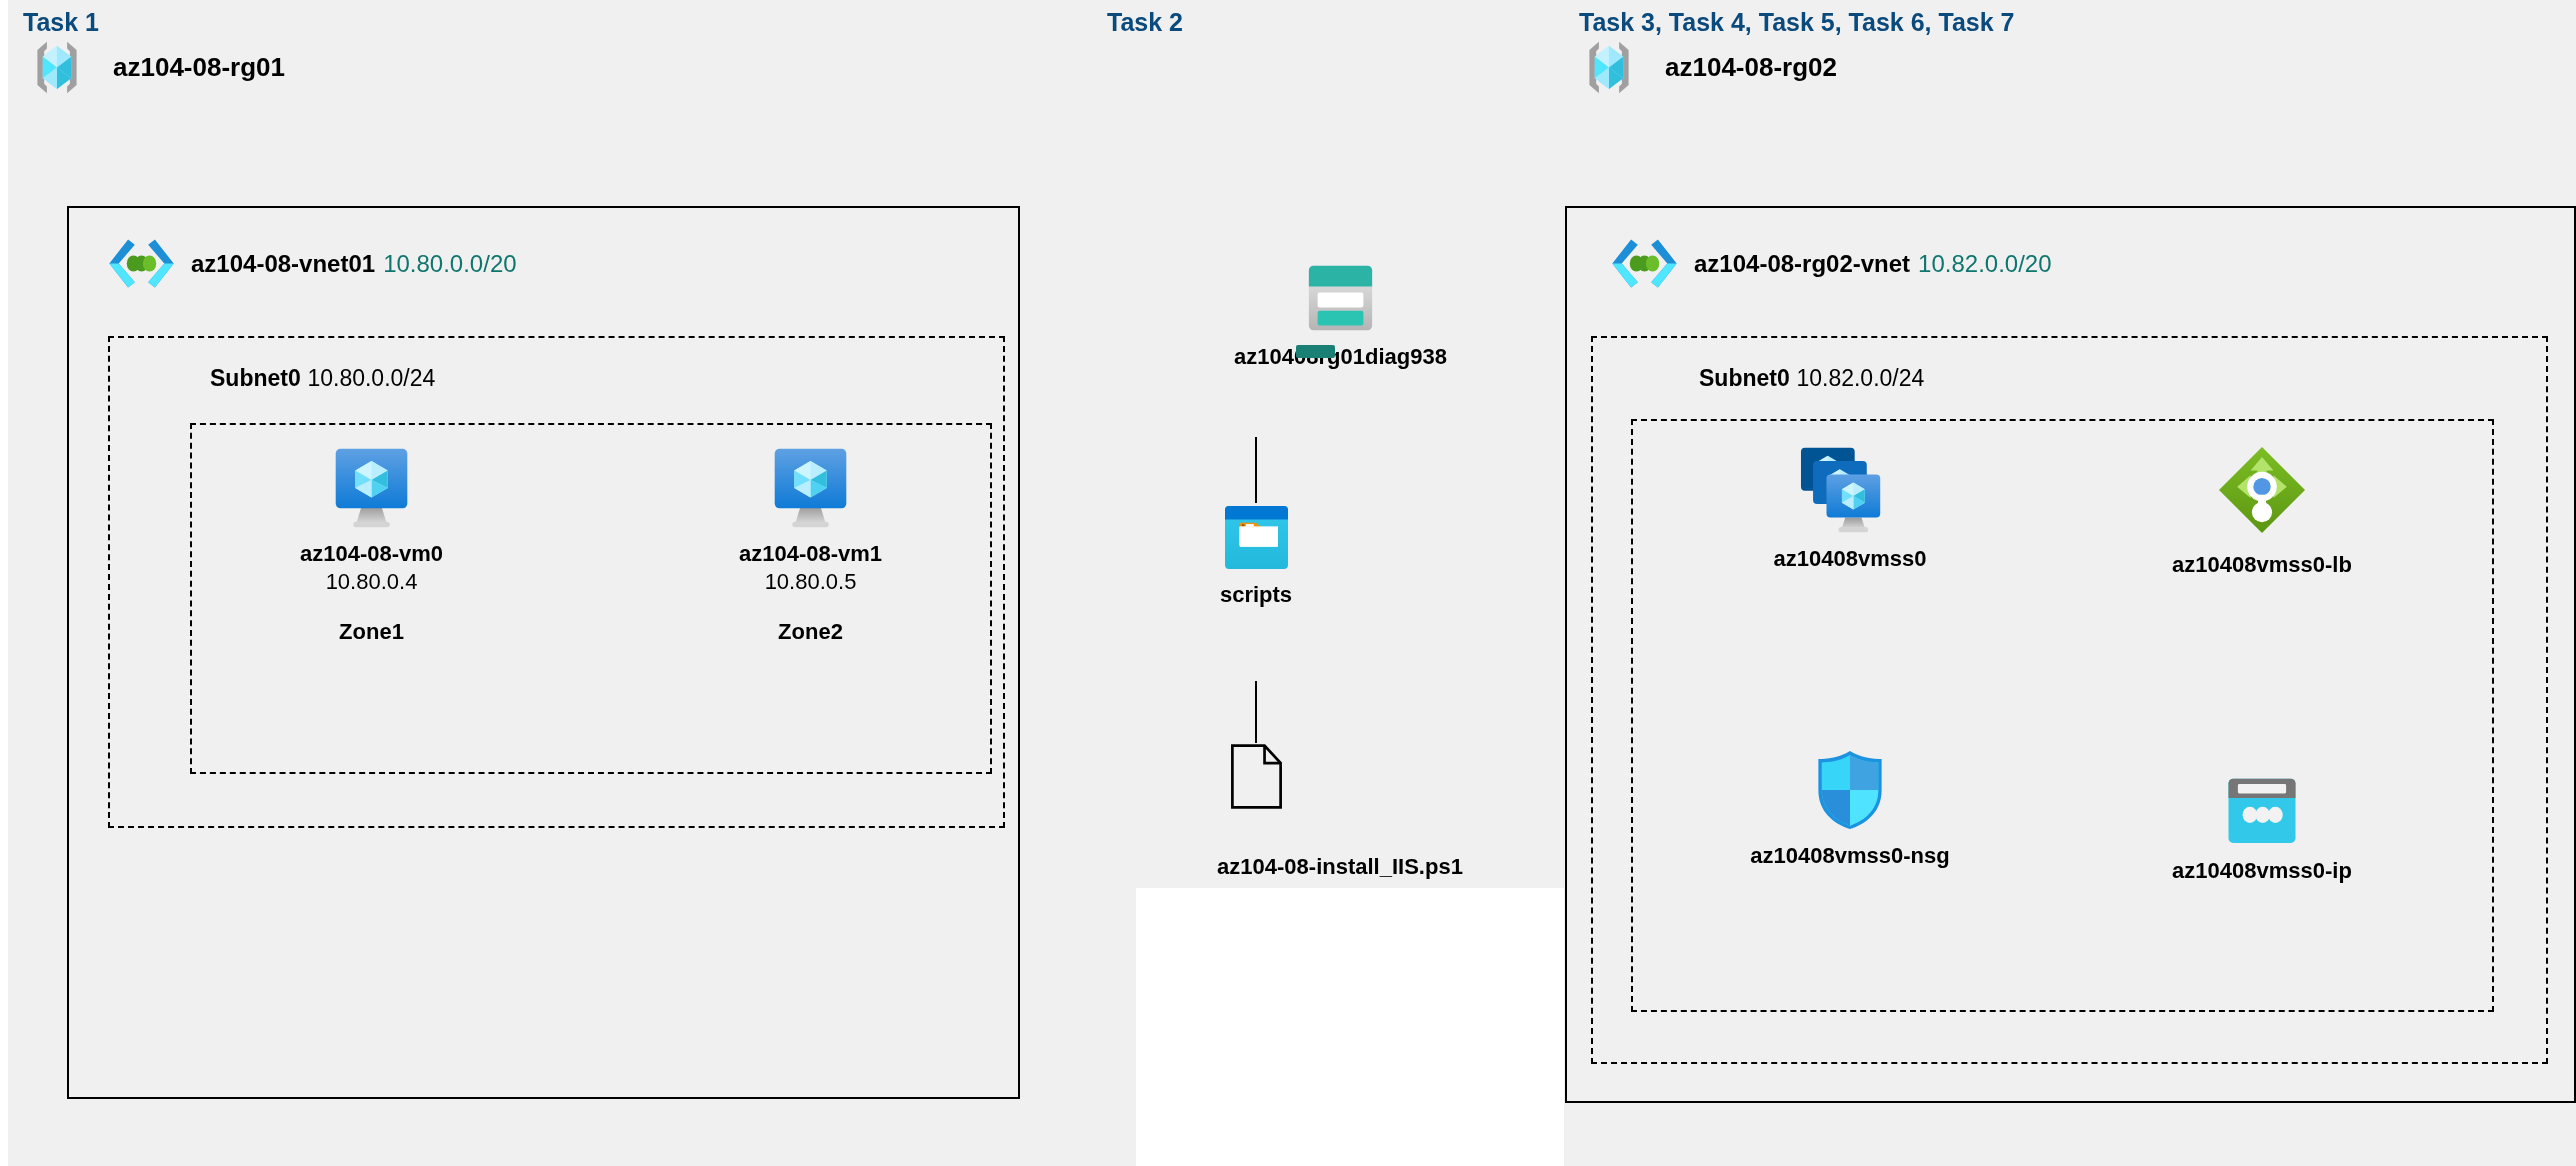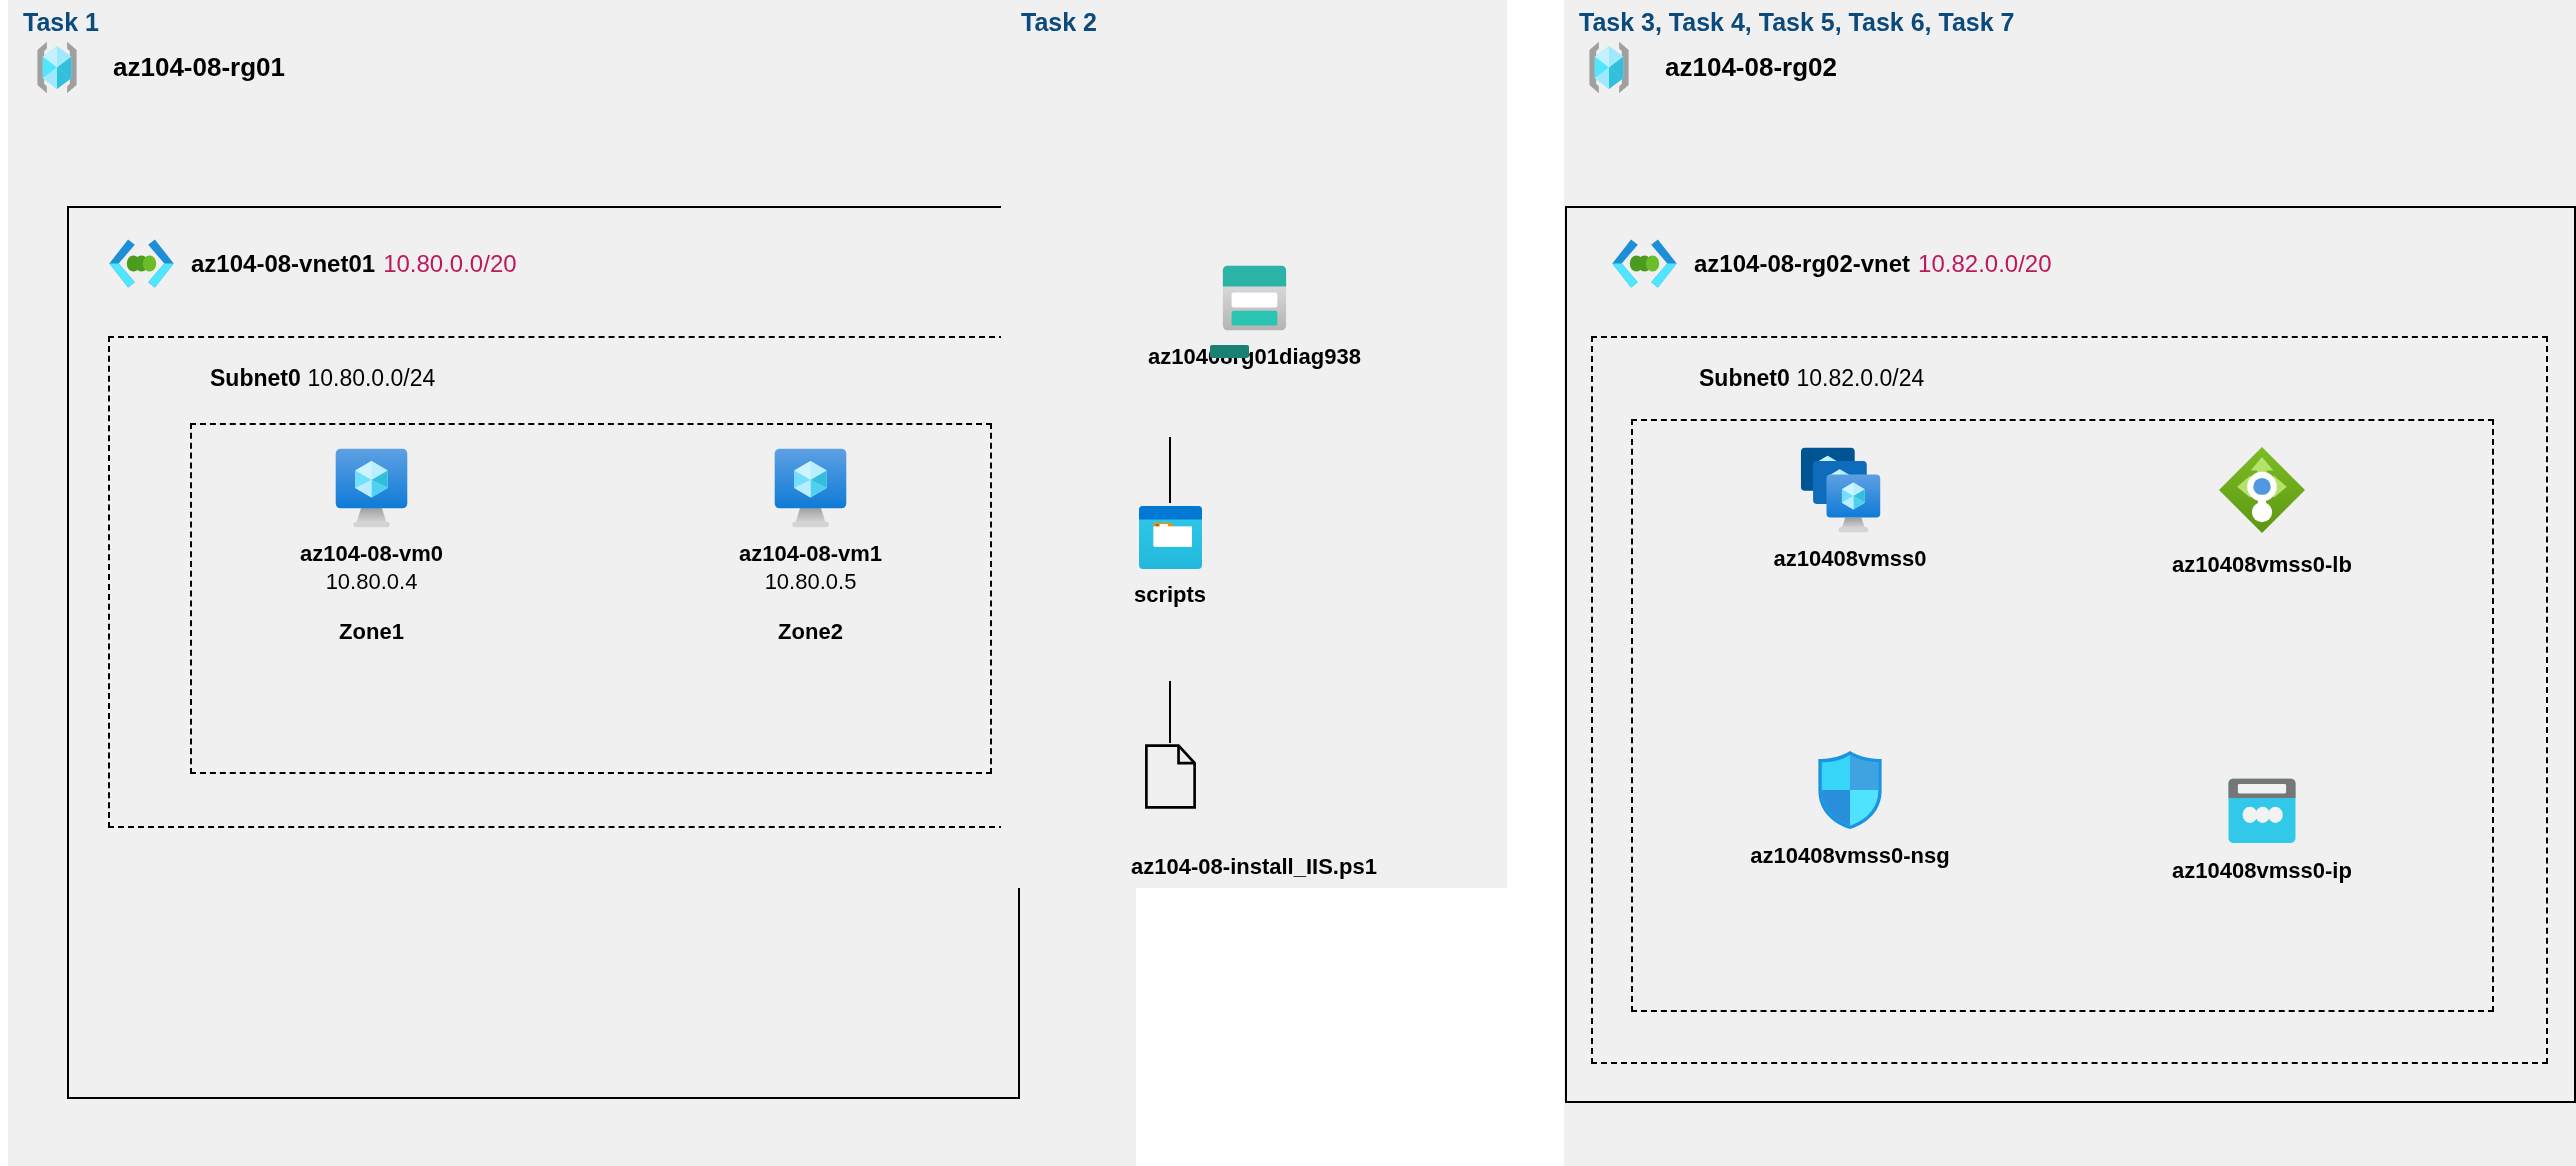--- a/index.html
+++ b/index.html
@@ -14,21 +14,21 @@
     font-family: "Liberation Sans", sans-serif;
     -webkit-font-smoothing: antialiased;
   }
 
   
   .panel {
     position: absolute;
     background: #f0f0f0;
   }
   #panel-task1 { left: 8px;    top: 0; width: 1128px; height: 1166px; }
-  #panel-task2 { left: 1001px; top: 0; width: 506px;  height: 888px; }
+  #panel-task2 { left: 1087px; top: 0; width: 506px;  height: 888px; }
   #panel-task3 { left: 1564px; top: 0; width: 1012px; height: 1166px; }
 
   .task-label {
     position: absolute;
     color: #0b4a7c;
     font-weight: bold;
     font-size: 25px;
     letter-spacing: 0px;
     white-space: nowrap;
   }
@@ -70,21 +70,21 @@
   }
   .vnet-name {
     font-size: 24px;
     font-weight: bold;
     color: #000;
     margin-left: 16px;
   }
   .vnet-cidr {
     font-size: 24px;
     font-weight: normal;
-    color: #be185d;
+    color: #0f766e;
     margin-left: 8px;
     text-align: right;
   }
 
   
   .subnet-header {
     position: absolute;
     white-space: nowrap;
     font-size: 23px;
     color: #000;

